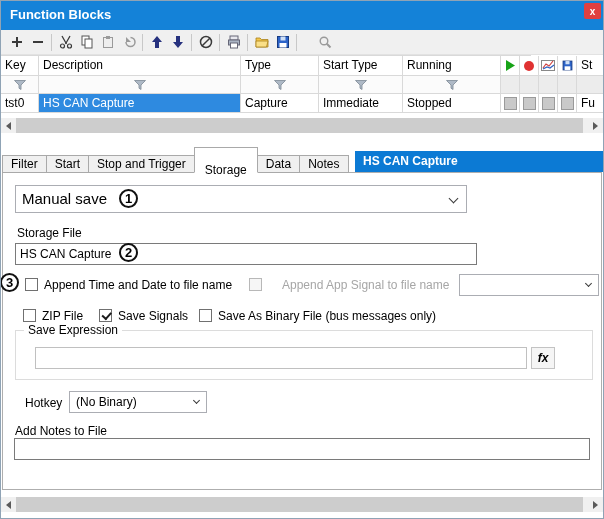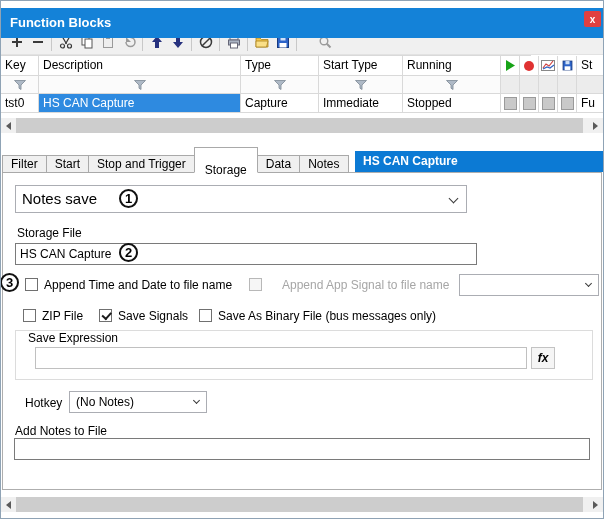--- a/index.html
+++ b/index.html
@@ -5,21 +5,21 @@
   * { margin:0; padding:0; box-sizing:border-box; }
   html,body { width:604px; height:519px; }
   body {
     position:relative; background:#ffffff;
     font-family:"Liberation Sans","DejaVu Sans",sans-serif; font-size:12px; color:#000;
     overflow:hidden;
   }
   .frame { position:absolute; inset:0; border:1px solid #8fa3b5; pointer-events:none; z-index:60; }
 
   
-  .titlebar { position:absolute; top:8px; left:0; right:0; height:30px; background:var(--titlebar,#1482d8); z-index:5; }
+  .titlebar { position:absolute; top:0; left:0; right:0; height:30px; background:var(--titlebar,#1482d8); z-index:5; }
   .titlebar .title { position:absolute; left:10px; top:7px; color:#fff; font-weight:bold; font-size:13px; }
   .close-btn { position:absolute; right:3px; top:3px; width:17px; height:16px; background:var(--close,#e04040);
     border-radius:2px; color:#fff; font-size:10px; font-weight:bold; display:flex; align-items:center; justify-content:center; cursor:pointer; }
 
   
   .toolbar { position:absolute; top:30px; left:1px; right:1px; height:25px; background:#f0f0f0;
     border-bottom:1px solid #e2e2e2; display:flex; align-items:center; padding-left:5px; z-index:4; }
   .tbtn { width:21px; height:21px; display:flex; align-items:center; justify-content:center; }
   .tsep { width:1px; height:17px; background:#c8c8c8; margin:0 3px; }
   .tgap { width:14px; }
@@ -65,21 +65,21 @@
   .chev { position:absolute; right:9px; top:7px; width:7px; height:7px; border-right:1.6px solid #3a3a3a; border-bottom:1.6px solid #3a3a3a; transform:rotate(45deg); }
   .chev.small { right:7px; top:6px; width:5px; height:5px; }
   .combo-big { left:12px; top:12px; width:452px; height:28px; font-size:15px; line-height:26px; }
   .combo-big .chev { top:9px; }
   .cb { position:absolute; width:13px; height:13px; border:1px solid #707070; background:#fff; cursor:pointer; }
   .cb.checked::after { content:""; position:absolute; left:1.5px; top:2px; width:7px; height:3.5px;
     border-left:2px solid #1c1c1c; border-bottom:2px solid #1c1c1c; transform:rotate(-48deg); }
   .cb.disabled { border-color:#b8b8b8; background:#f6f6f6; }
   .label.disabled { color:#a6a6a6; }
   .groupbox { position:absolute; left:12px; top:157px; width:578px; height:50px; border:1px solid #dcdcdc; }
-  .groupbox .legend { position:absolute; left:8px; top:-8px; background:#fff; padding:0 4px; font-size:12px;margin-top:8px; }
+  .groupbox .legend { position:absolute; left:8px; top:-8px; background:#fff; padding:0 4px; font-size:12px; }
   .fx-btn { position:absolute; left:528px; top:174px; width:24px; height:22px; background:#f5f5f5; border:1px solid #c3c3c3;
     color:#000000; font-style:italic; font-weight:bold; font-size:12px; display:flex; align-items:center; justify-content:center; }
   .annot { position:absolute; width:19px; height:19px; border:2px solid #111; border-radius:50%; background:#fff;
     display:flex; align-items:center; justify-content:center; font-weight:bold; font-size:13px; z-index:10; }
 </style>
 </head>
 <body>
 
 <div>
 
@@ -276,21 +276,21 @@
     <div class="tab">Start</div>
     <div class="tab">Stop and Trigger</div>
     <div class="tab active">Storage</div>
     <div class="tab">Data</div>
     <div class="tab">Notes</div>
   </div>
   <div class="panel-header">HS CAN Capture</div>
 
   <div class="pane">
     <div class="combo combo-big">
-      <span>Notes save</span>
+      <span>Manual save</span>
       <span class="chev"></span>
     </div>
     <div class="annot" style="left:116px; top:16px;">1</div>
 
     <div class="label" style="left:14px; top:53px;">Storage File</div>
     <input class="textinput" style="left: 12px; top: 70px; width: 462px;" value="HS CAN Capture">
     <div class="annot" style="left:116px; top:70px;">2</div>
 
     <div class="annot" style="left:-3px; top:100px;">3</div>
     <div class="cb" style="left:22px; top:105px;"></div>
@@ -312,21 +312,21 @@
     <div class="groupbox">
       <span class="legend">Save Expression</span>
     </div>
     <input class="textinput" style="left: 32px; top: 174px; width: 492px; border-color: rgb(192, 192, 192);" value="">
     <div class="fx-btn">
       <span>fx</span>
     </div>
 
     <div class="label" style="left:22px; top:223px;">Hotkey</div>
     <div class="combo" style="left:66px; top:218px; width:138px;">
-      <span>(No Notes)</span>
+      <span>(No Binary)</span>
       <span class="chev small"></span>
     </div>
 
     <div class="label" style="left:12px; top:251px;">Add Notes to File</div>
     <input class="textinput" style="left: 11px; top: 265px; width: 576px;" value="">
   </div>
 
   <div class="hscroll bottom">
     <div class="sb-arrow sb-left">
         <span class="tri-l"></span>

